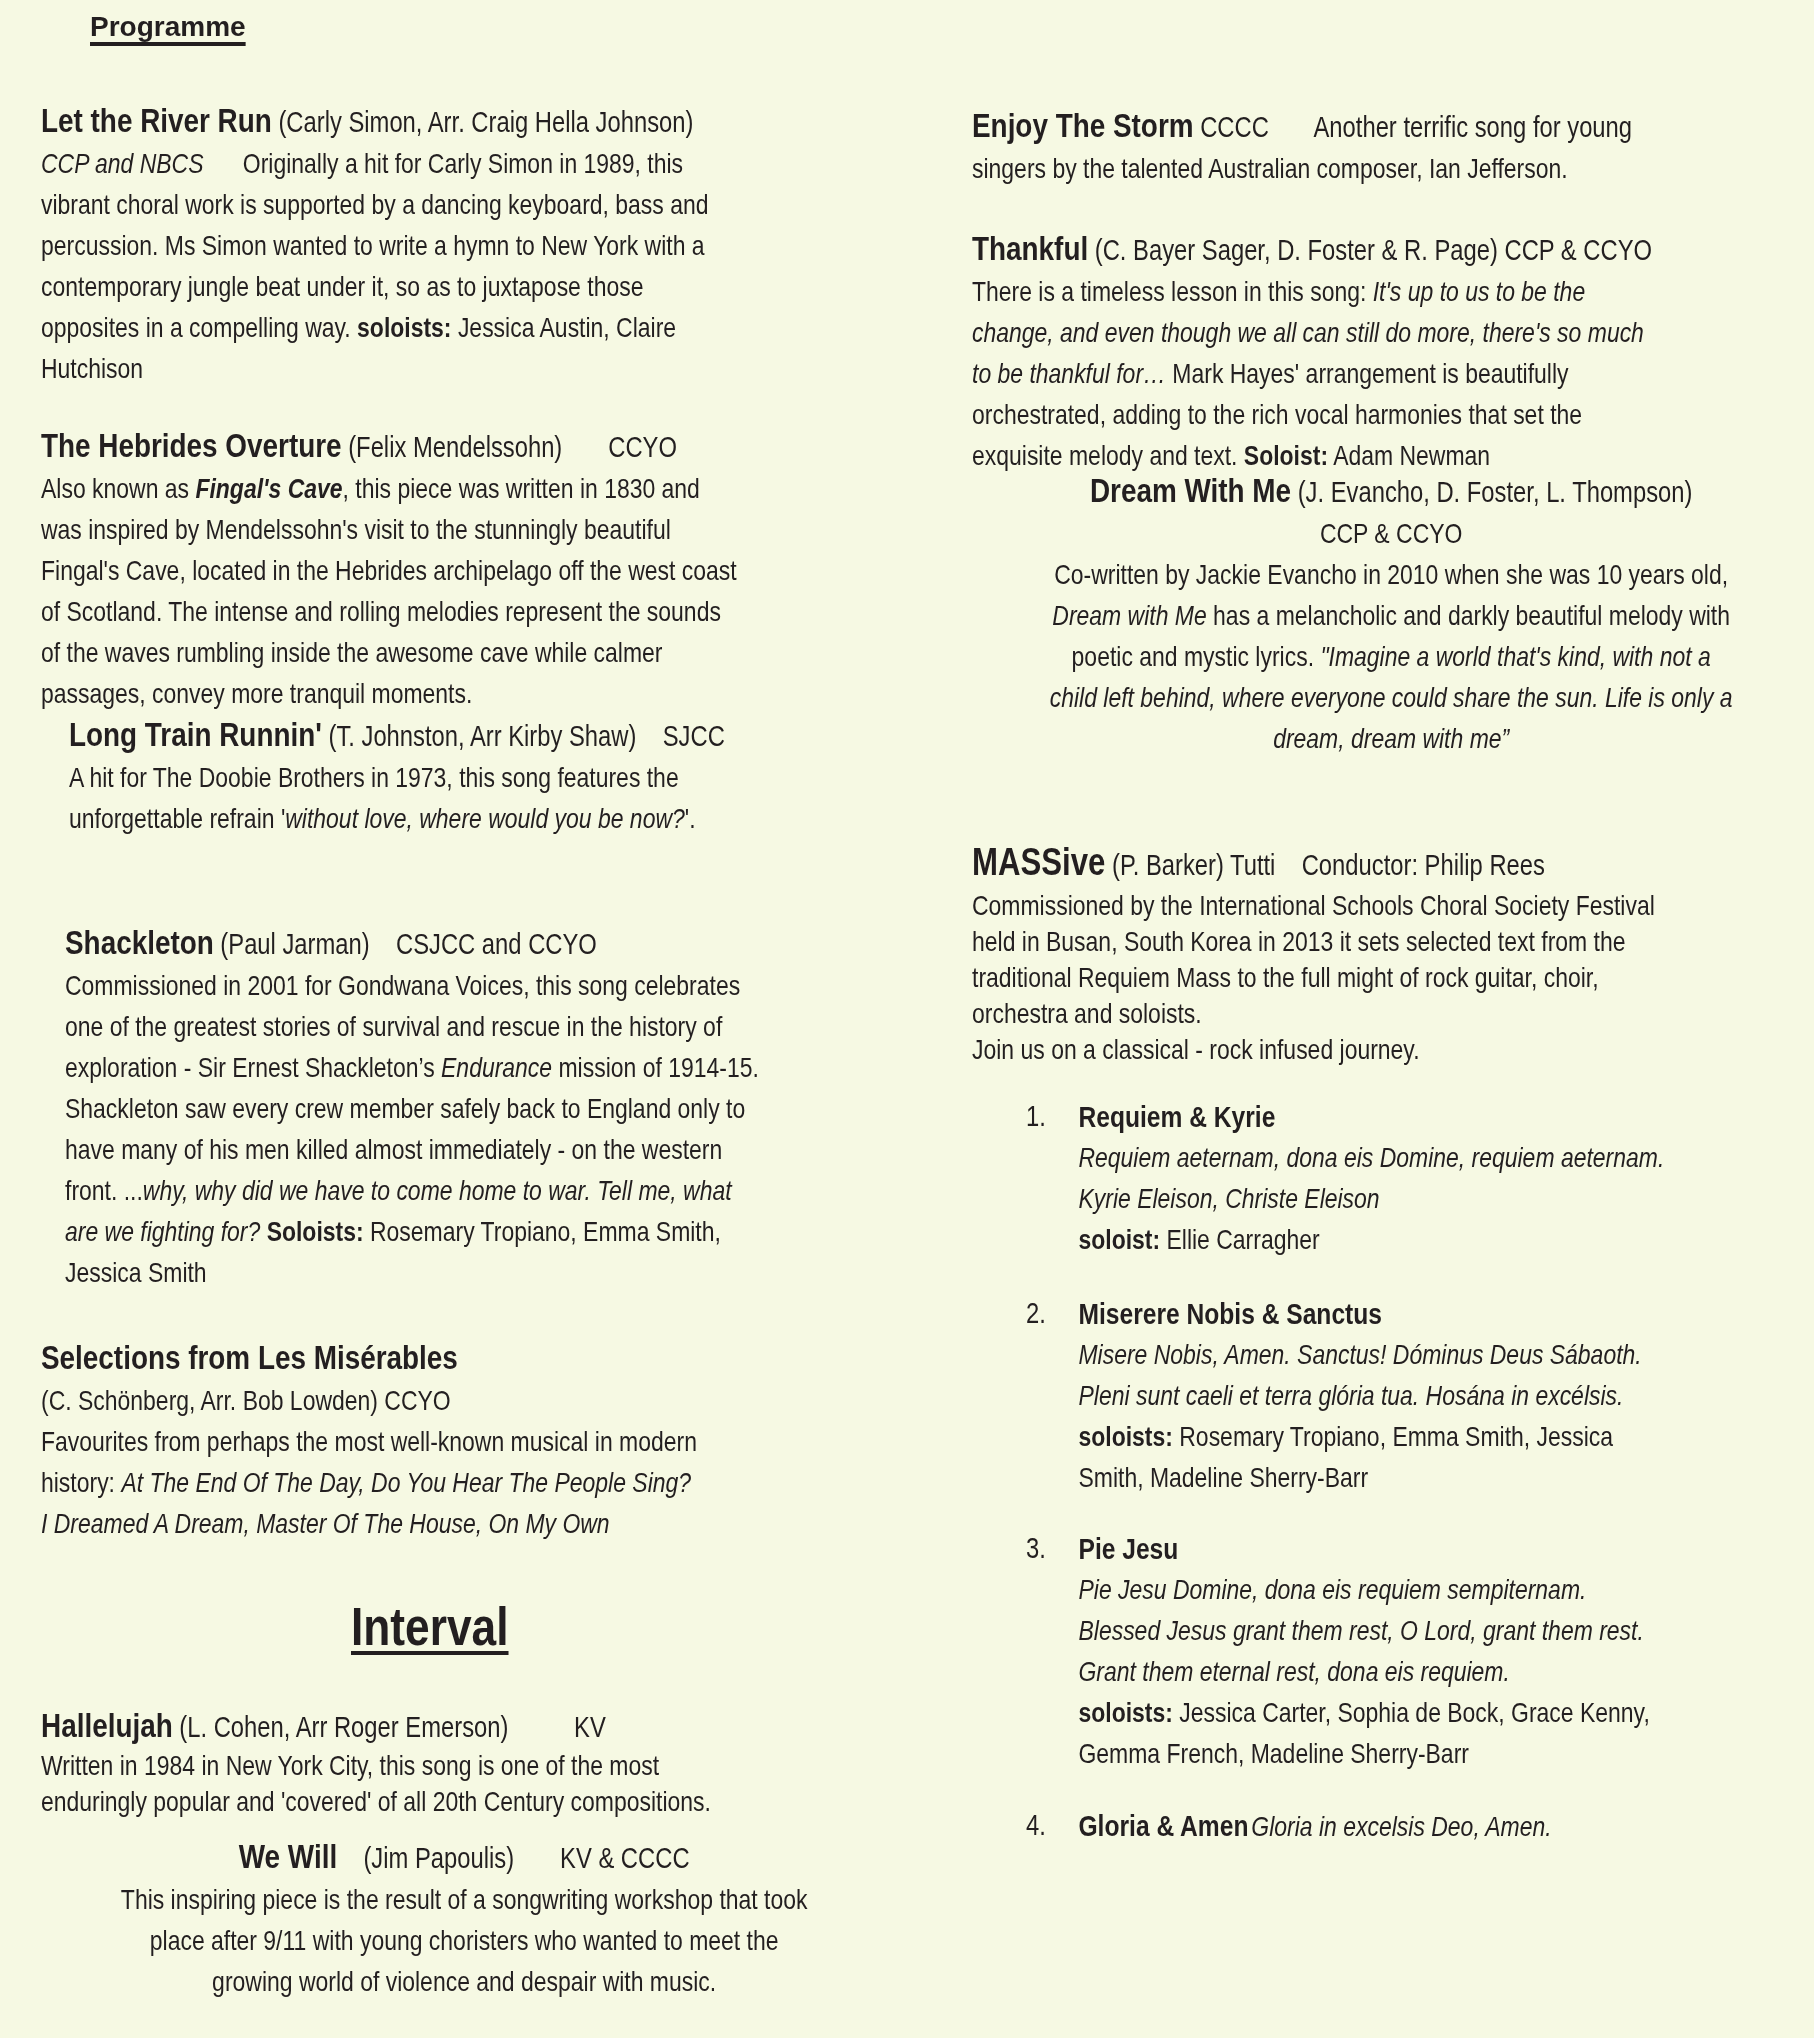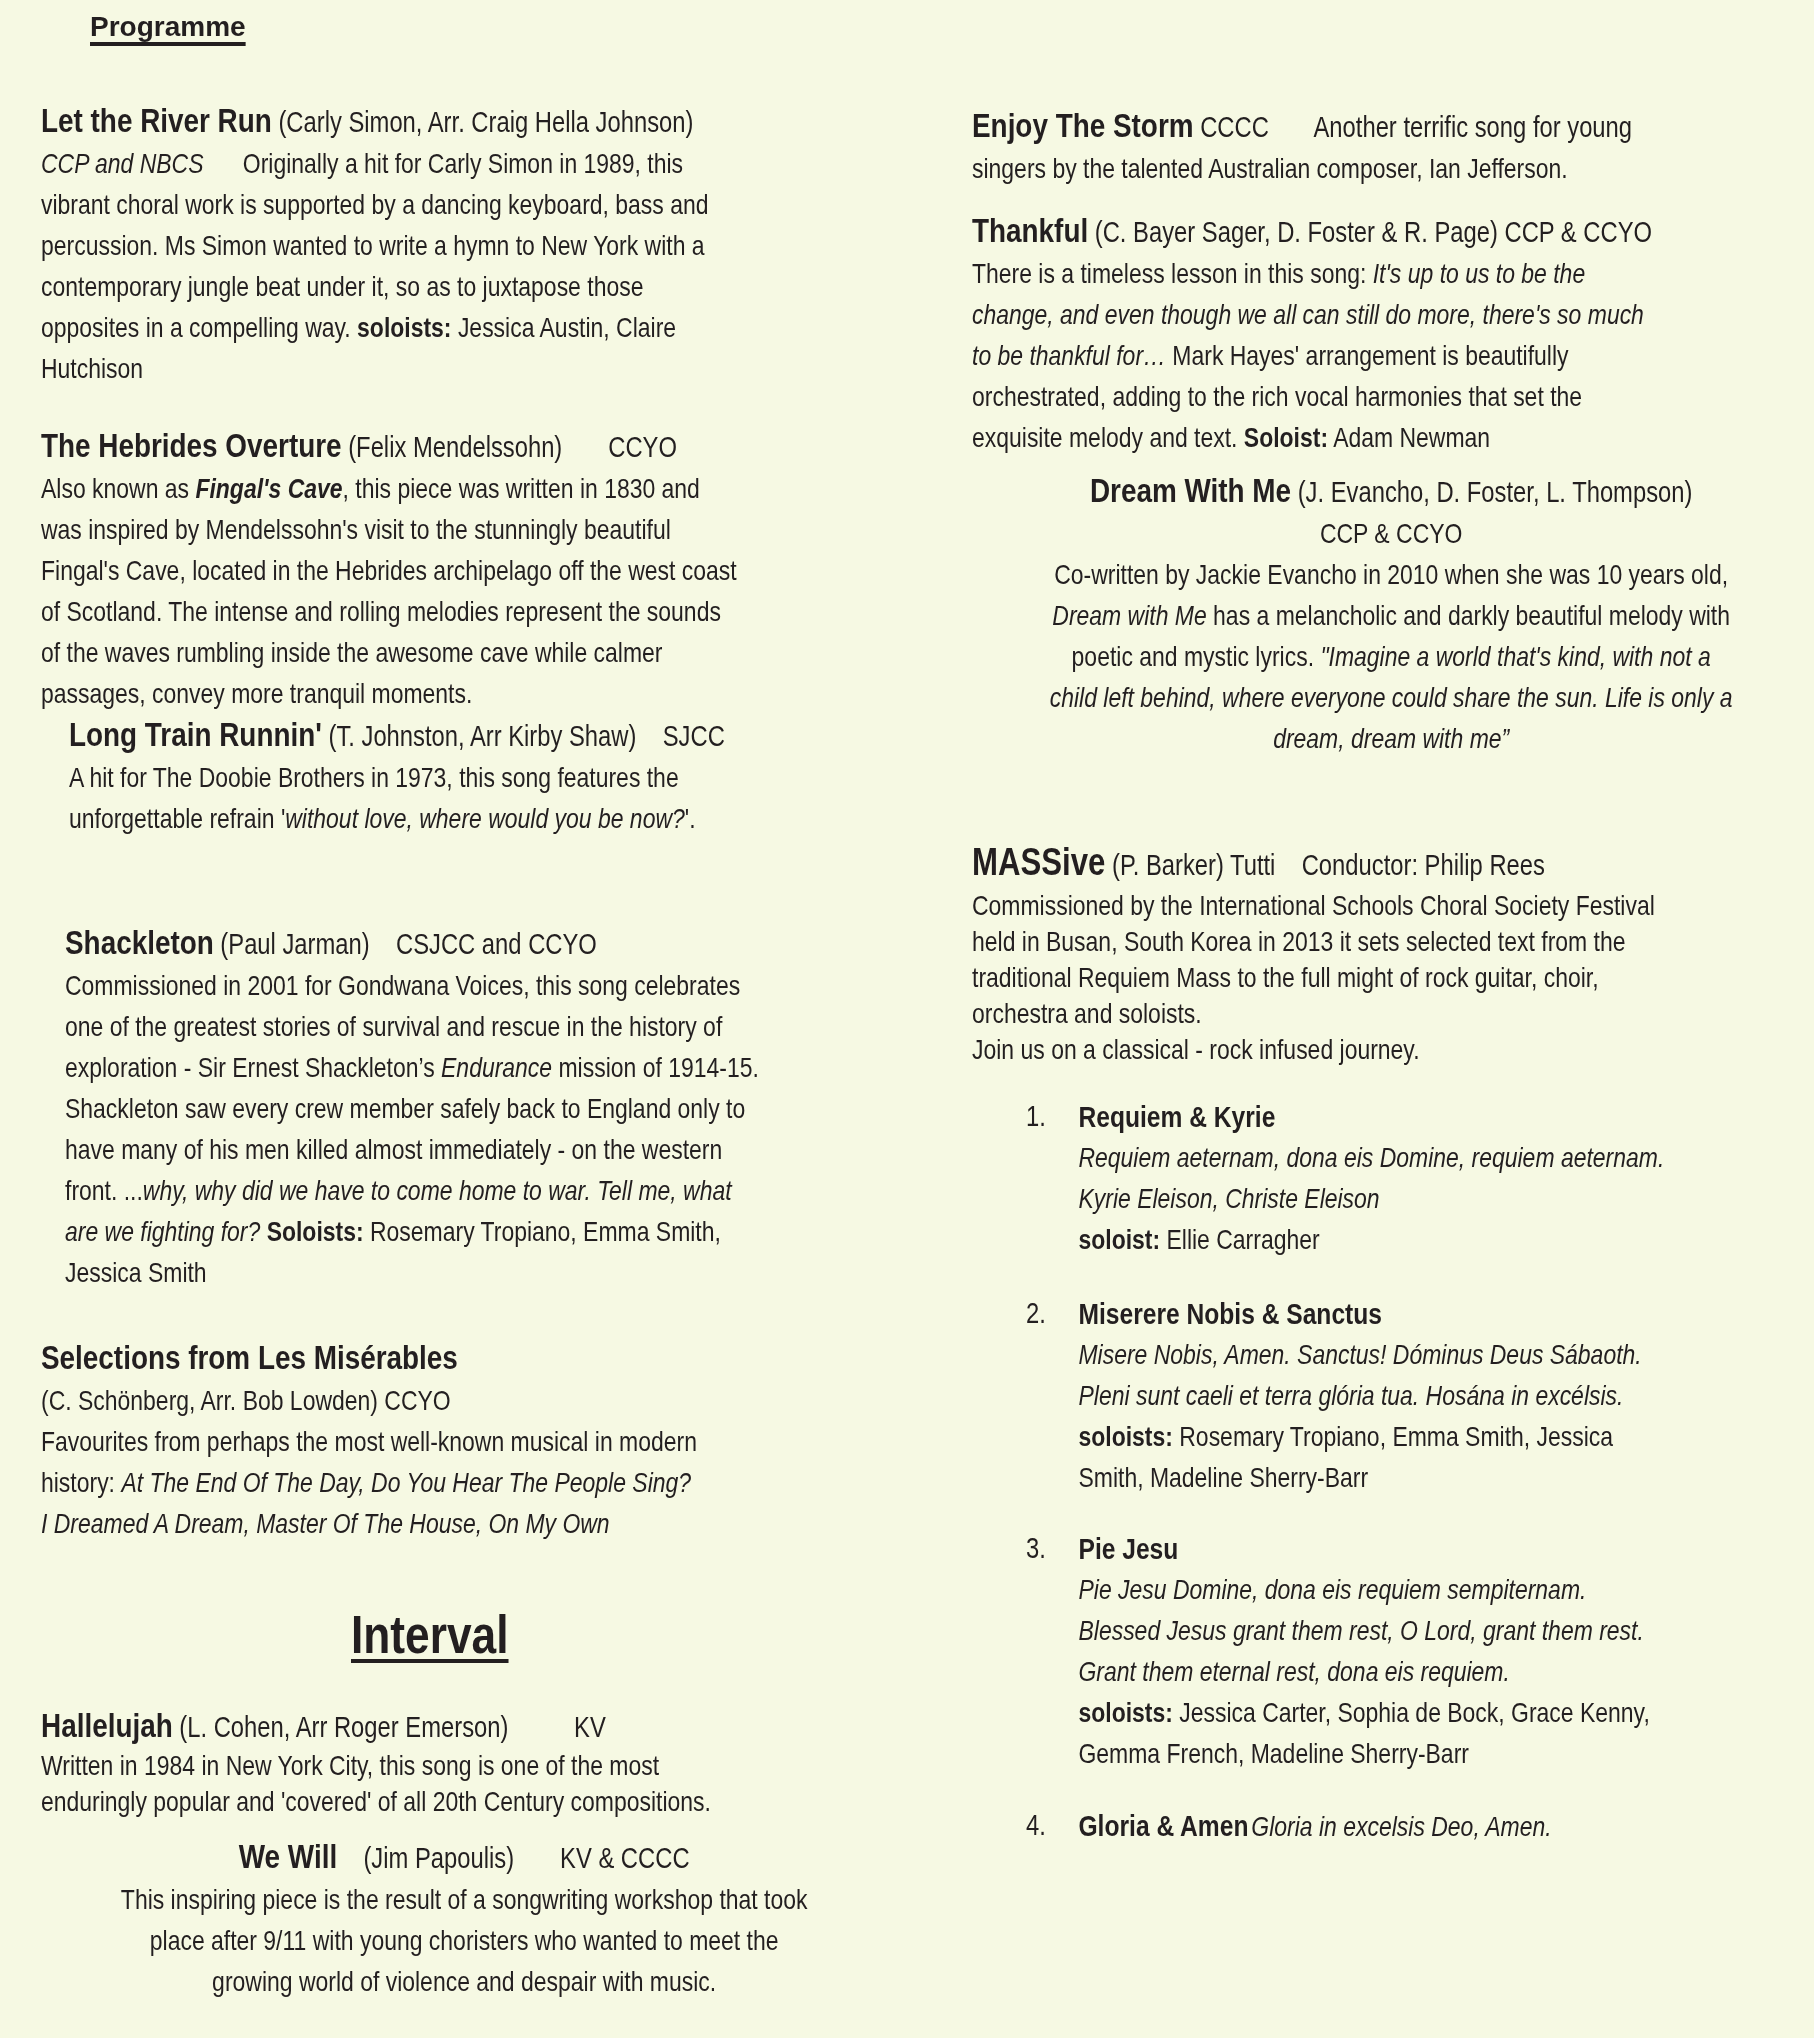--- a/index.html
+++ b/index.html
@@ -25,21 +25,21 @@
     .title {
       position: absolute;
       font-weight: bold;
       font-size: 28px;
       text-decoration: underline;
       text-decoration-thickness: 4px;
       text-underline-offset: 5.6px;
       white-space: nowrap;
     }
     .programme-title { left: 90px; top: 11.2px; }
-    .interval-title { left: 351px; top: 1595px; font-size: 54px; text-underline-offset: 6.4px; margin-top: 8px; }
+    .interval-title { left: 351px; top: 1595px; font-size: 54px; text-underline-offset: 6.4px; }
     .piece { position: absolute; left: 0; width: 100%; }
     .piece-head { font-size: 29px; line-height: 41px; white-space: nowrap; }
     .piece-title { font-weight: bold; font-size: 34px; }
     .piece-title.big { font-size: 38px; }
     .body { font-size: 28px; line-height: 41px; }
     .body.tight { line-height: 36px; }
     .it { font-style: italic; }
     .b { font-weight: bold; }
     .bi { font-weight: bold; font-style: italic; }
     .gap { display: inline-block; width: 48px; }
@@ -175,21 +175,21 @@
       <span class="narrow">
         <span class="line piece-head">
           <span class="piece-title">Enjoy The Storm</span>
           <span>CCCC</span><span class="gap"></span>
           <span>Another terrific song for young</span>
         </span>
         <span class="line body">singers by the talented Australian composer, Ian Jefferson.</span>
       </span>
     </div>
 
-    <div class="piece" style="top:210px;">
+    <div class="piece" style="top:228px;">
       <span class="narrow">
         <span class="line piece-head">
           <span class="piece-title">Thankful</span>
           <span>(C. Bayer Sager, D. Foster &amp; R. Page) CCP &amp; CCYO</span>
         </span>
         <span class="line body"><span>There is a timeless lesson in this song:  </span><span class="it">It's up to us to be the</span></span>
         <span class="line body it">change, and even though we all can still do more, there's so much</span>
         <span class="line body"><span class="it">to be thankful for…</span><span>   Mark Hayes'  arrangement is beautifully</span></span>
         <span class="line body">orchestrated, adding to the rich vocal harmonies that set the</span>
         <span class="line body"><span>exquisite melody and text.  </span><span class="b">Soloist:</span> <span>Adam Newman</span></span>

